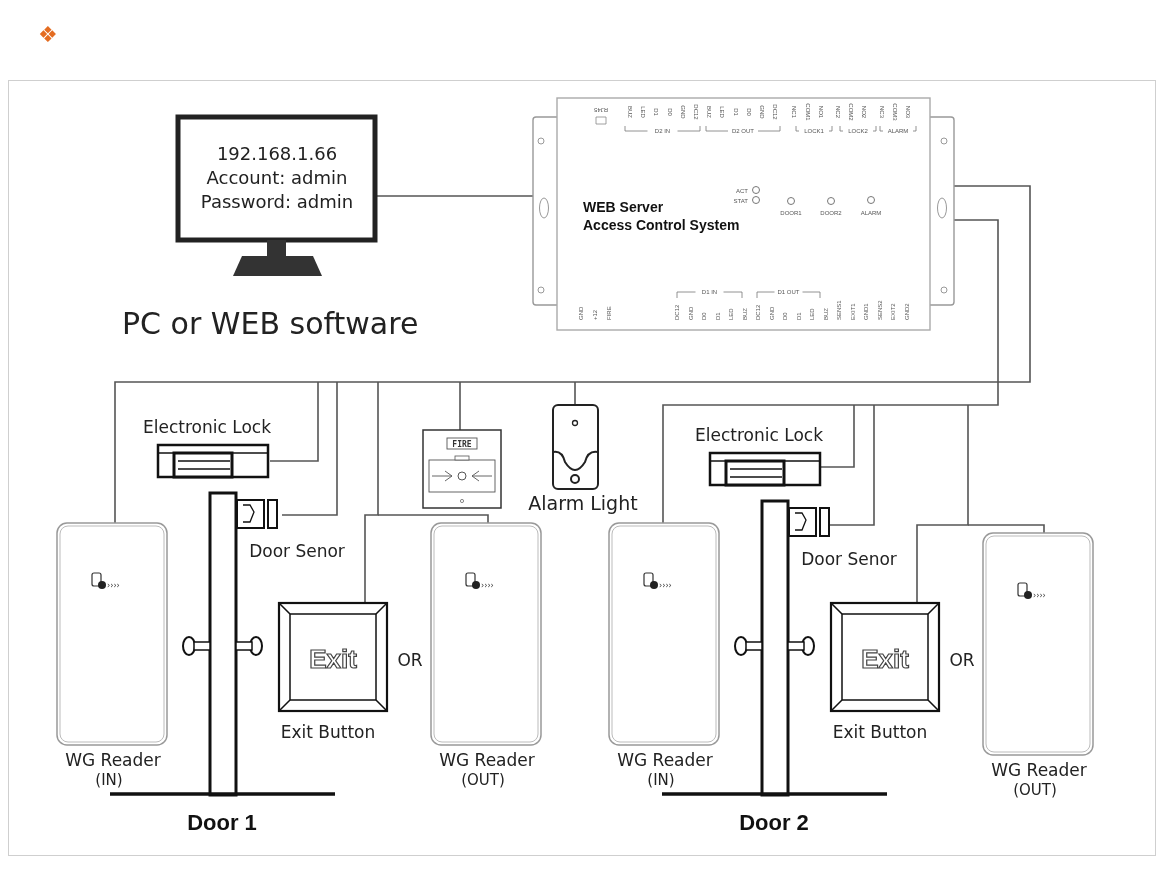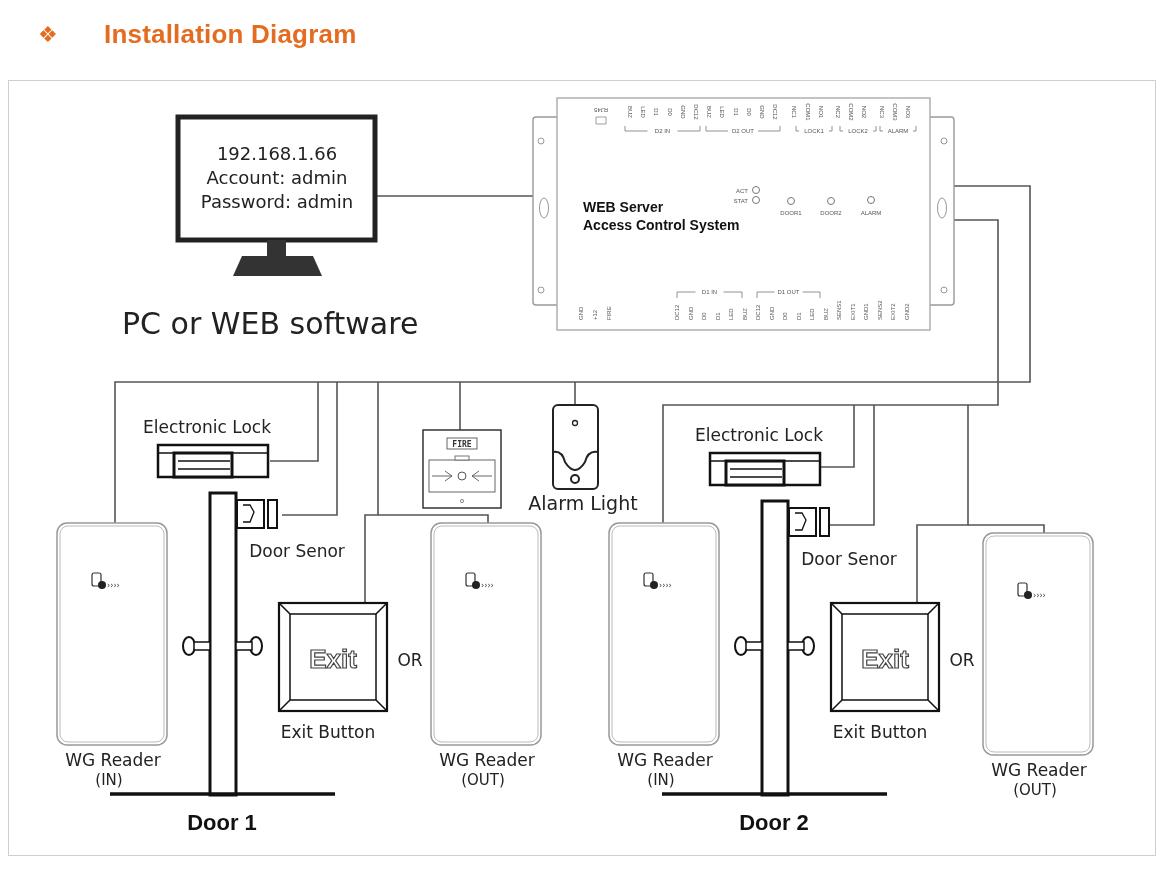--- a/index.html
+++ b/index.html
@@ -11,21 +11,20 @@
   .frame { position:absolute; left:8px; top:80px; width:1148px; height:776px; border:1.5px solid #cfcfcf; box-sizing:border-box; }
   svg.dia { position:absolute; left:0; top:0; width:1167px; height:870px; }
   .lbl { font-family:"DejaVu Sans", sans-serif; fill:#222; }
   .pin { font-family:"Liberation Sans", sans-serif; font-size:6px; fill:#555; }
 </style>
 </head>
 <body>
 
 <div class="hdr">
   <span class="bullet">❖</span>
-  <span class="title">Installation Diagram</span>
 </div>
 
 <div class="frame"></div>
 
 <svg class="dia" viewBox="0 0 1167 870">
 
   <g stroke="#555" stroke-width="1.6" fill="none">
 
     <line x1="377" y1="196" x2="538" y2="196"></line>
 

